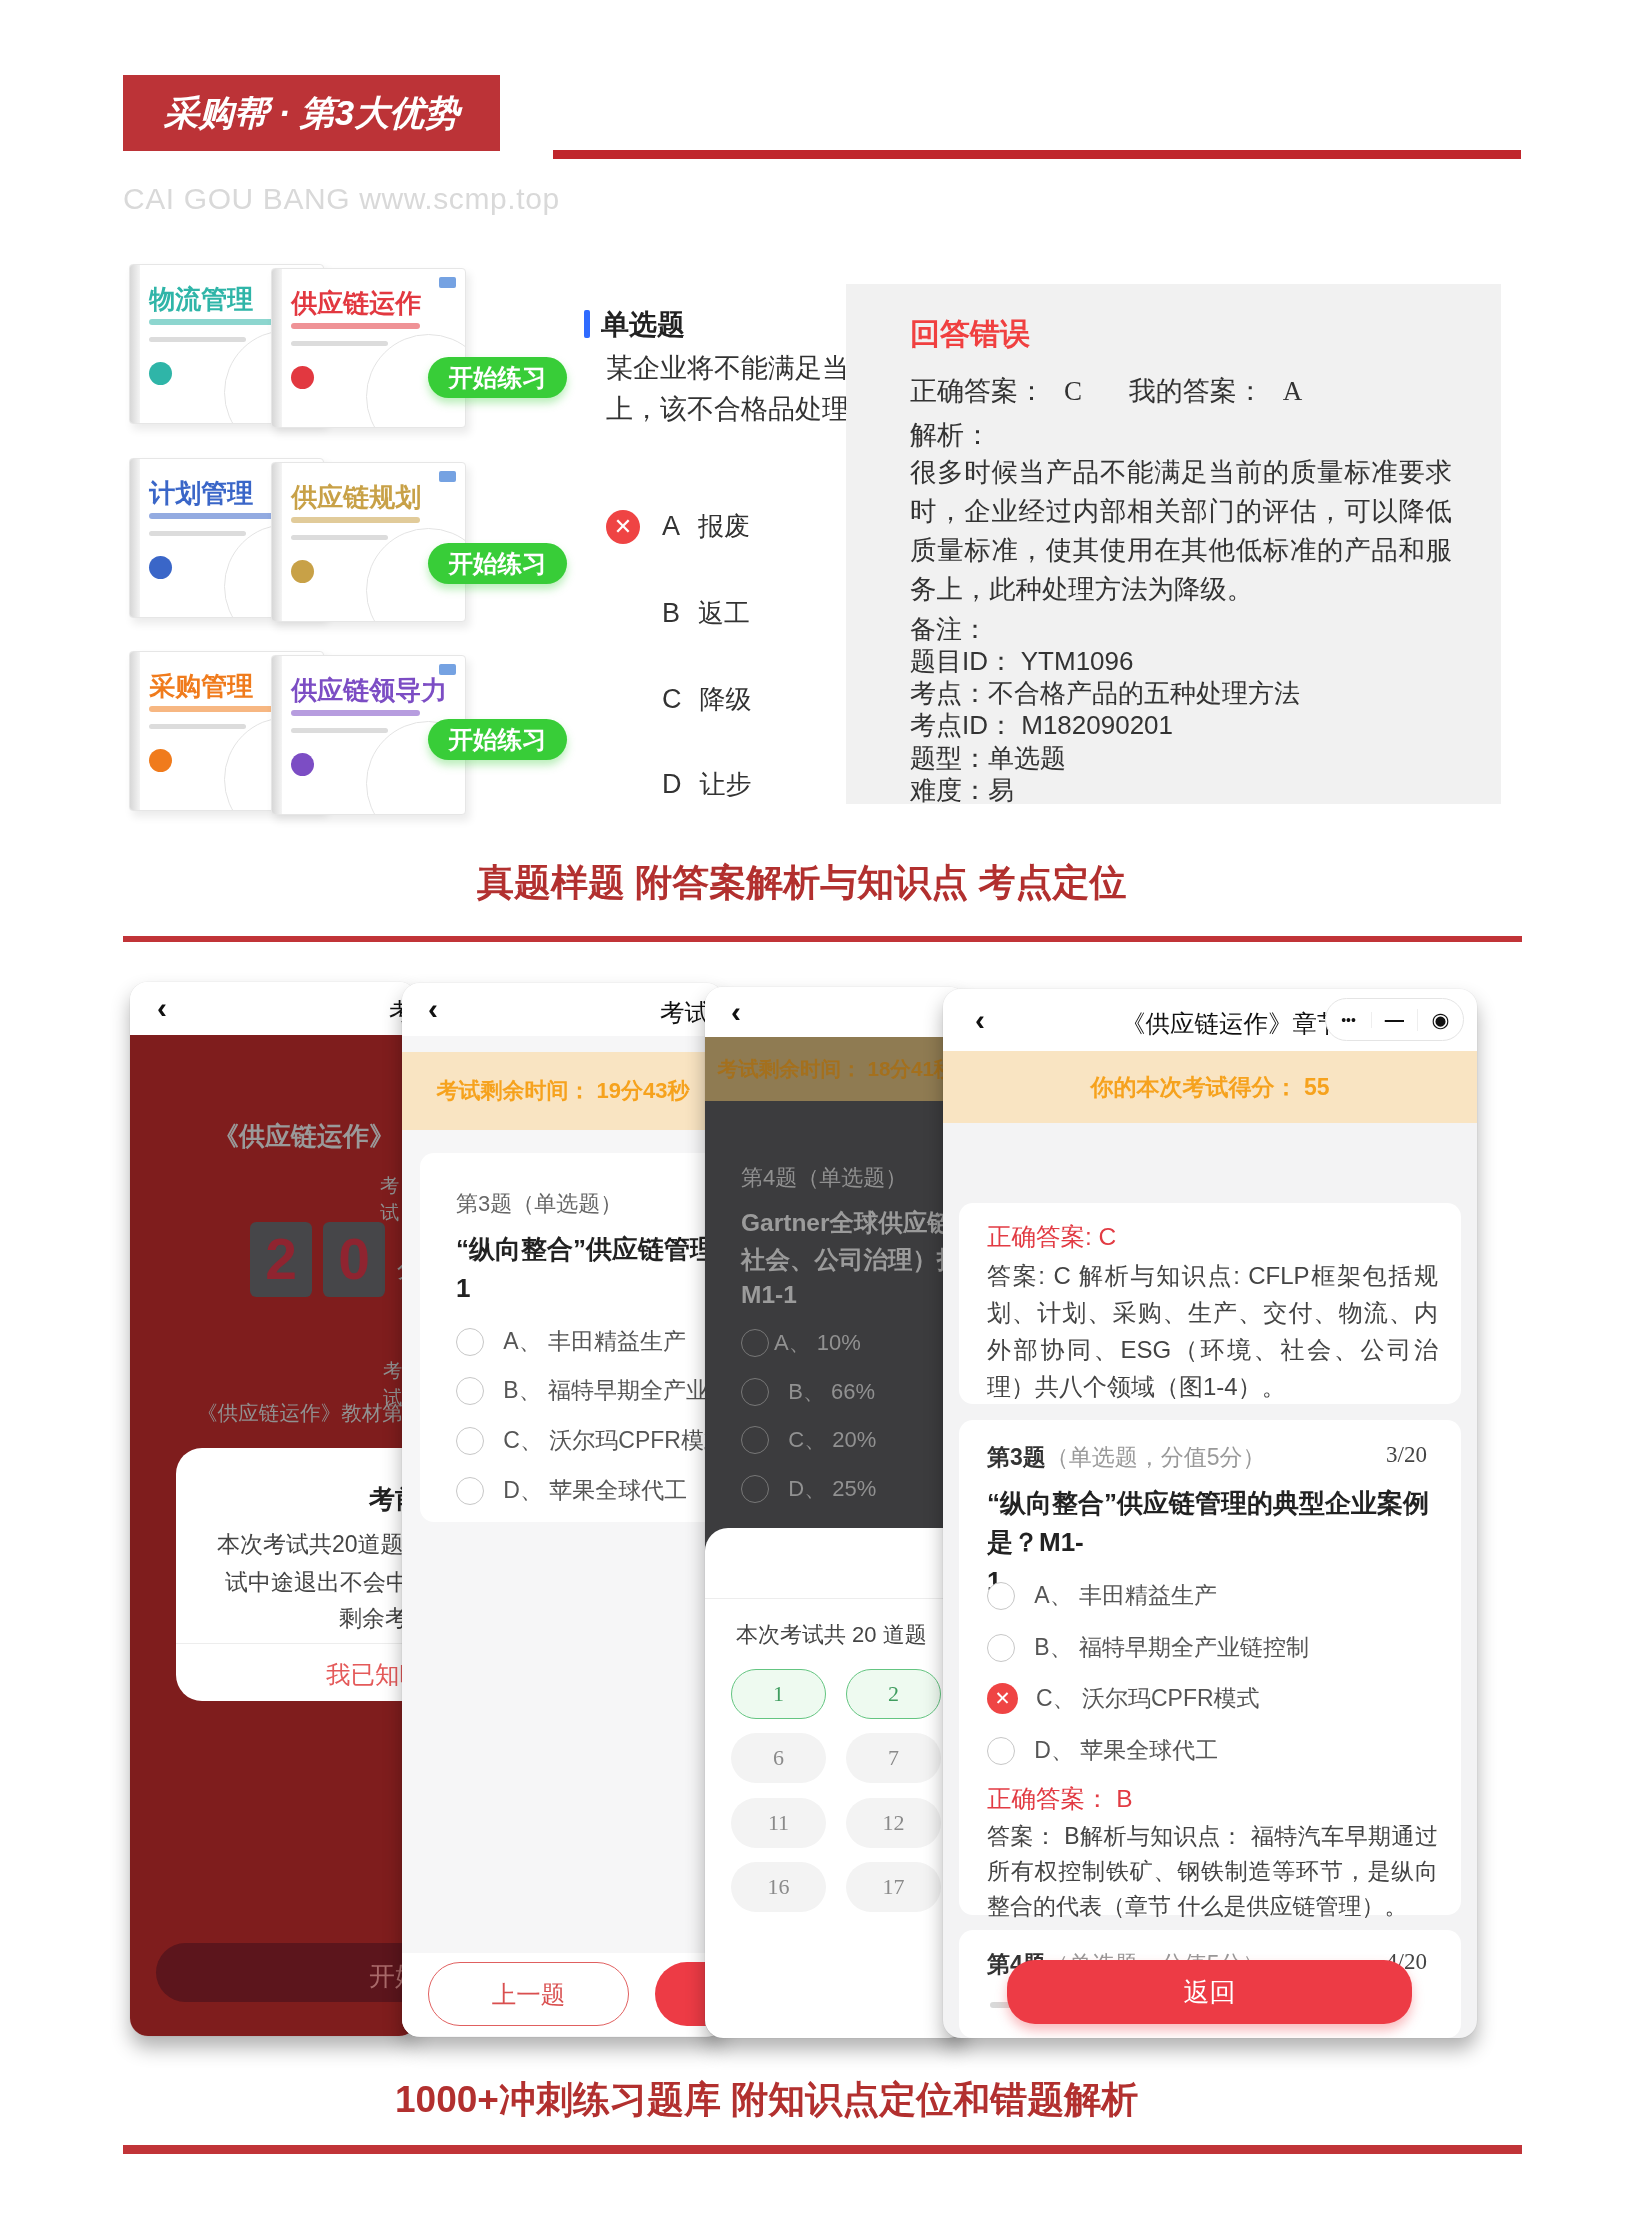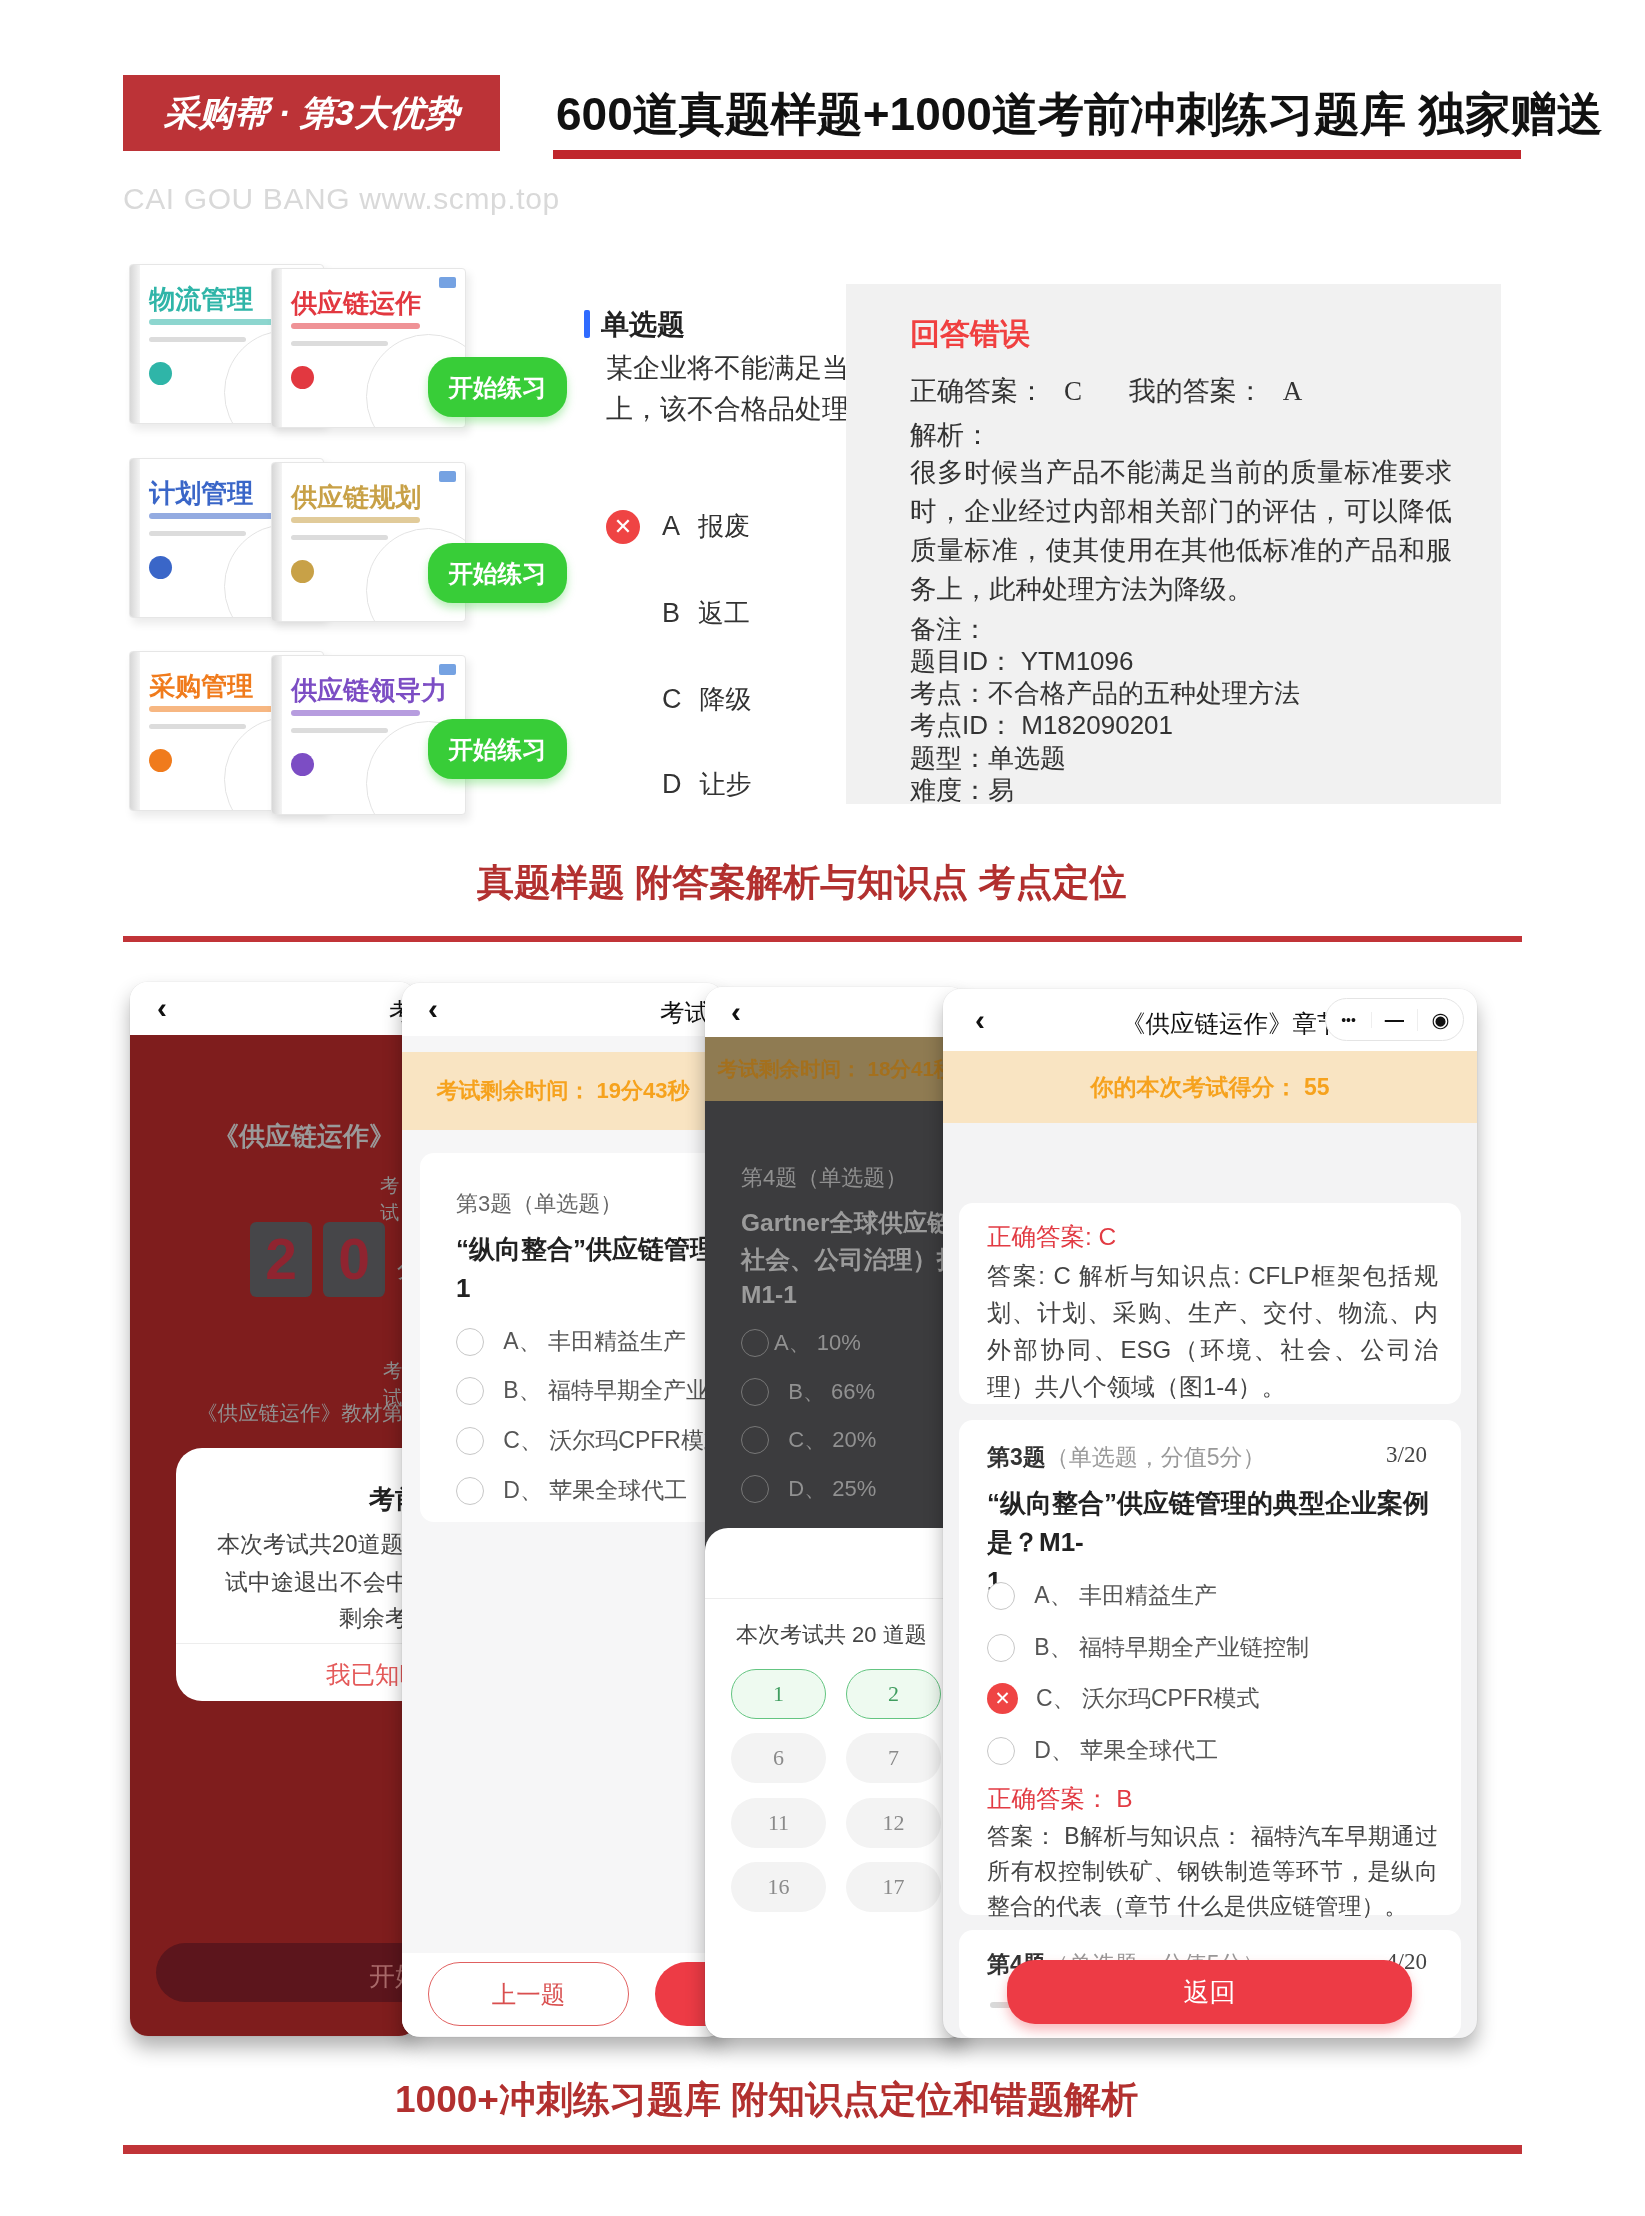--- a/index.html
+++ b/index.html
@@ -18,21 +18,21 @@
   
   .book{width:193px;height:158px;background:#fff;border:0.6px solid #e6e6e6;border-radius:3.9px;
         box-shadow:3.9px 5.2px 9px rgba(0,0,0,.08);overflow:hidden;}
   .book .spine{position:absolute;left:0;top:0;width:10.3px;height:100%;background:linear-gradient(90deg,#d7d7d7,#f4f4f4);}
   .book .btitle{position:absolute;left:19.3px;top:17px;font-size:26px;font-weight:bold;white-space:nowrap;}
   .book .bsub{position:absolute;left:19.3px;top:54px;width:129px;height:6.4px;border-radius:3.2px;opacity:.55;}
   .book .bl1{position:absolute;left:19.3px;top:72px;width:97px;height:5.2px;background:#dcdcdc;border-radius:2.6px;}
   .book .bdot{position:absolute;left:19.3px;top:97px;width:23px;height:23px;border-radius:50%;}
   .book .globe{position:absolute;right:-26px;bottom:-32px;width:123px;height:123px;border:1.3px solid #e3e3e3;border-radius:50%;}
   .book .logo{position:absolute;right:9px;top:7.7px;width:17px;height:11.6px;background:#3a7bd5;border-radius:1.9px;opacity:.7;}
-  .practice-btn{width:139px;height:60px;background:#38cd38;border-radius:24.5px;color:#fff;font-size:24.5px;font-weight:bold;
+  .practice-btn{width:139px;height:41px;background:#38cd38;border-radius:24.5px;color:#fff;font-size:24.5px;font-weight:bold;
                 display:flex;align-items:center;justify-content:center;box-shadow:0 5.2px 9px rgba(56,205,56,.35);cursor:pointer;}
 
   
   .qz-bar{left:584px;top:310px;width:6.4px;height:28px;background:#2f6bff;border-radius:1.9px;}
   .qz-type{left:601px;top:306px;font-size:28px;font-weight:bold;color:#222;}
   .qz-q{left:606px;width:400px;font-size:27px;color:#333;line-height:40px;}
   .qz-opt-letter{font-size:27px;color:#333;}
   .qz-opt-text{font-size:26px;color:#333;margin-left:18px;}
   .xcircle{width:34px;height:34px;border-radius:50%;background:#ef4444;color:#fff;display:flex;align-items:center;justify-content:center;
            font-size:22px;font-weight:bold;}
@@ -62,21 +62,20 @@
   .pill-green{background:#eefaf0;border:1.3px solid #64c581;color:#3f9d5f;box-sizing:border-box;}
   .pill-gray{background:#f3f3f3;color:#8a8a8a;}
   .blurbar{position:absolute;height:6.4px;background:#cfcfcf;border-radius:3.2px;opacity:.8;}
 </style>
 </head>
 <body>
 
 <div id="page">
 
   <div class="abs hdr-badge">采购帮 · 第3大优势</div>
-  <div class="abs hdr-title">600道真题样题+1000道考前冲刺练习题库 独家赠送</div>
   <div class="abs hdr-line"></div>
   <div class="abs watermark">CAI GOU BANG www.scmp.top</div>
 
   <div class="abs" style="left:129px;top:264px;width:451px;height:161px;">
     <div class="abs book" style="left:0;top:0;">
       <div class="spine"></div>
       <div class="btitle" style="color: rgb(47, 181, 168);">物流管理</div>
       <div class="bsub" style="background: rgb(47, 181, 168);"></div>
       <div class="bl1"></div>
       <div class="bdot" style="background: rgb(47, 181, 168);"></div>

